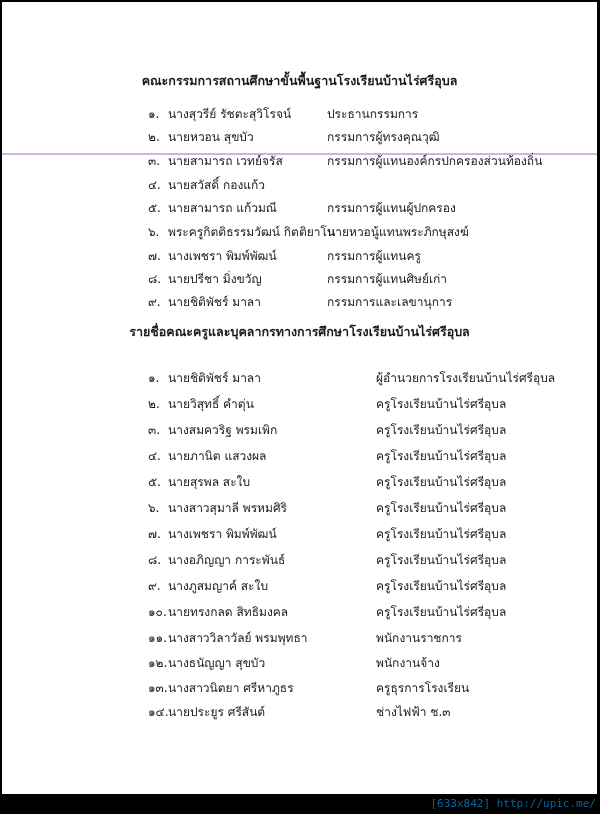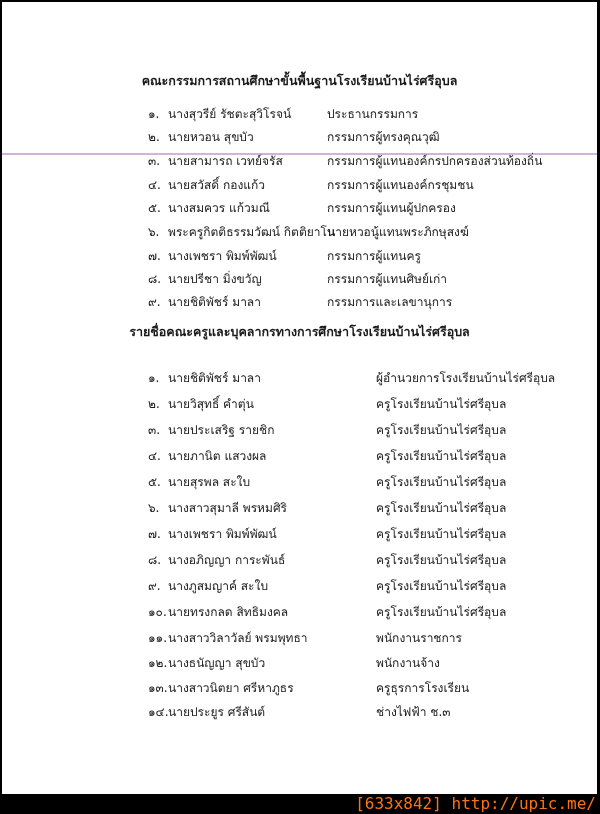--- a/index.html
+++ b/index.html
@@ -53,23 +53,23 @@
       position: absolute;
       left: 325px;
       white-space: nowrap;
     }
     .row2 .num { left: 146px; }
     .row2 .name { left: 166px; }
     .row2 .role { left: 326px; margin-left: 48px; }
     .footer {
       position: absolute;
       right: 4px; bottom: 1px;
-      color: #f97316;
+      color: #0369a1;
       font-family: "DejaVu Sans Mono", "Liberation Mono", monospace;
-      font-size: 16px;
+      font-size: 11px;
       line-height: 18px;
     }
   </style>
 </head>
 <body>
 
 <div class="page">
   <div class="scan-line"></div>
 
   <div class="heading" style="top:69px">คณะกรรมการสถานศึกษาขั้นพื้นฐานโรงเรียนบ้านไร่ศรีอุบล</div>
@@ -85,25 +85,24 @@
     <span class="role">กรรมการผู้ทรงคุณวุฒิ</span>
   </div>
   <div class="row" style="top:149px">
     <span class="num">๓.</span>
     <span class="name">นายสามารถ เวทย์จรัส</span>
     <span class="role">กรรมการผู้แทนองค์กรปกครองส่วนท้องถิ่น</span>
   </div>
   <div class="row" style="top:173px">
     <span class="num">๔.</span>
     <span class="name">นายสวัสดิ์ กองแก้ว</span>
-    <span class="role">กรรมการผู้แทนองค์กรชุมชน</span>
   </div>
   <div class="row" style="top:196px">
     <span class="num">๕.</span>
-    <span class="name">นางสมควร แก้วมณี</span>
+    <span class="name">นายสามารถ แก้วมณี</span>
     <span class="role">กรรมการผู้แทนผู้ปกครอง</span>
   </div>
   <div class="row" style="top:220px">
     <span class="num">๖.</span>
     <span class="name">พระครูกิตติธรรมวัฒน์ กิตติยาโน</span>
     <span class="role">นายหวอนู้แทนพระภิกษุสงฆ์</span>
   </div>
   <div class="row" style="top:244px">
     <span class="num">๗.</span>
     <span class="name">นางเพชรา พิมพ์พัฒน์</span>
@@ -127,21 +126,21 @@
     <span class="name">นายชิติพัชร์ มาลา</span>
     <span class="role">ผู้อำนวยการโรงเรียนบ้านไร่ศรีอุบล</span>
   </div>
   <div class="row row2" style="top:392px">
     <span class="num">๒.</span>
     <span class="name">นายวิสุทธิ์  คำตุ่น</span>
     <span class="role">ครูโรงเรียนบ้านไร่ศรีอุบล</span>
   </div>
   <div class="row row2" style="top:418px">
     <span class="num">๓.</span>
-    <span class="name">นายประเสริฐ รายชิก</span>
+    <span class="name">นางสมควริฐ พรมเพิก</span>
     <span class="role">ครูโรงเรียนบ้านไร่ศรีอุบล</span>
   </div>
   <div class="row row2" style="top:444px">
     <span class="num">๔.</span>
     <span class="name">นายภานิต   แสวงผล</span>
     <span class="role">ครูโรงเรียนบ้านไร่ศรีอุบล</span>
   </div>
   <div class="row row2" style="top:470px">
     <span class="num">๕.</span>
     <span class="name">นายสุรพล   สะใบ</span>

